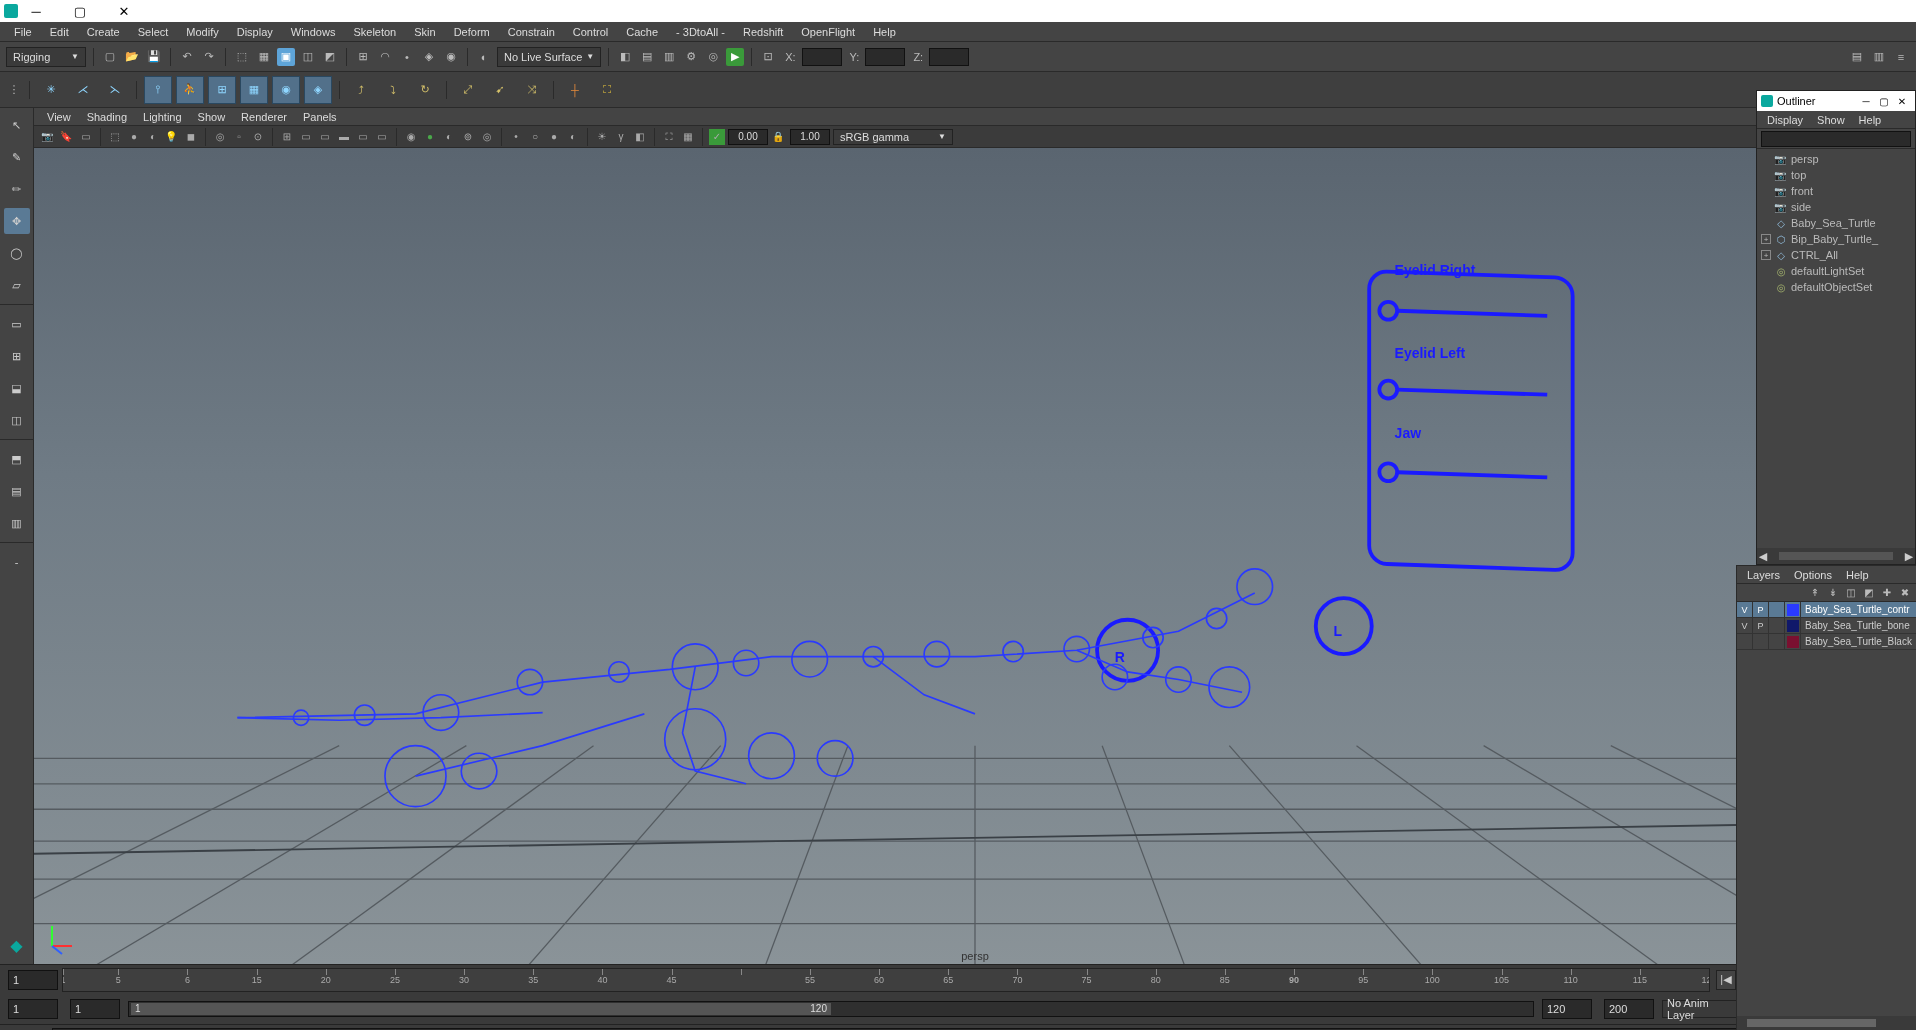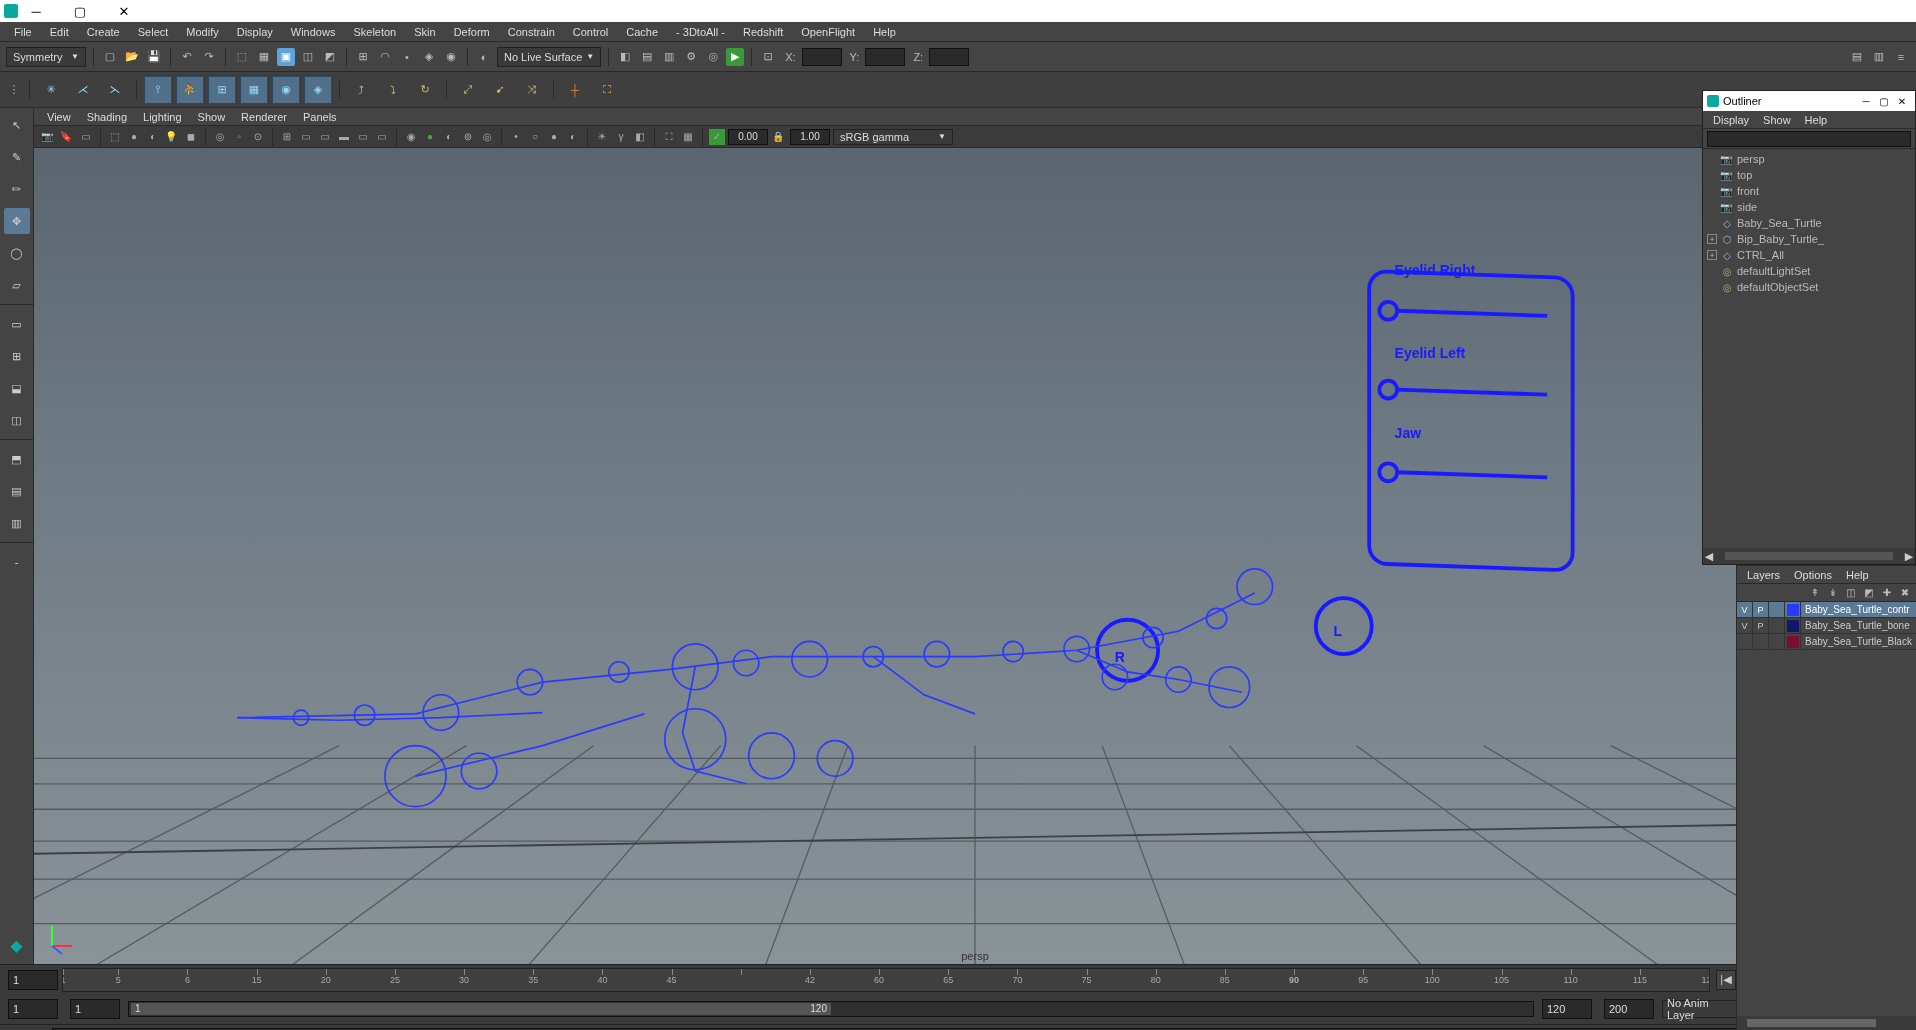--- a/index.html
+++ b/index.html
@@ -55,21 +55,21 @@
 
 
 .viewport { flex:1; background: linear-gradient(to bottom, #5a6570 0%, #6f7b85 40%, #8a9398 100%); position:relative; overflow:hidden; }
 .viewport svg { position:absolute; inset:0; }
 .viewport .camera-label { position:absolute; bottom:2px; left:50%; transform:translateX(-50%); color:#333; font-size:11px; }
 .viewport .hud { position:absolute; bottom:8px; right:12px; text-align:right; font-size:11px; color:#333; }
 .viewport .hud .row { display:flex; gap:40px; justify-content:flex-end; }
 .viewport .axis-gizmo { position:absolute; bottom:8px; left:8px; width:40px; height:40px; }
 
 
-.outliner-window { position:absolute; top:90px; right:0; width:214px; height:475px; background:#444444; border:1px solid #222; display:flex; flex-direction:column; z-index:50; }
+.outliner-window { position:absolute; top:90px; right:0; width:160px; height:475px; background:#444444; border:1px solid #222; display:flex; flex-direction:column; z-index:50; }
 .outliner-titlebar { height:20px; background:#ffffff; display:flex; align-items:center; padding:0 4px; color:#000; }
 .outliner-titlebar .ologo { width:12px; height:12px; background:#0aa89e; border-radius:2px; margin-right:4px; }
 .outliner-titlebar .otitle { flex:1; font-size:11px; }
 .outliner-titlebar .obtn { width:18px; height:14px; display:flex; align-items:center; justify-content:center; cursor:pointer; font-size:10px; }
 .outliner-menubar { height:18px; background:#444; display:flex; align-items:center; padding:0 4px; gap:2px; border-bottom:1px solid #2a2a2a; }
 .outliner-menubar .mi { padding:1px 6px; color:#ddd; cursor:pointer; }
 .outliner-search { height:20px; padding:2px 4px; border-bottom:1px solid #2a2a2a; }
 .outliner-search input { width:100%; height:16px; background:#2a2a2a; border:1px solid #111; color:#ddd; padding:0 4px; font-size:10px; }
 .outliner-tree { flex:1; overflow:auto; padding:2px 2px; }
 .outliner-item { display:flex; align-items:center; height:16px; gap:4px; padding-left:16px; color:#bbb; cursor:pointer; }
@@ -152,21 +152,21 @@
   <div class="menu-item">Control</div>
   <div class="menu-item">Cache</div>
   <div class="menu-item">- 3DtoAll -</div>
   <div class="menu-item">Redshift</div>
   <div class="menu-item">OpenFlight</div>
   <div class="menu-item">Help</div>
 </div>
 
 <div class="shelf-row">
   <div class="module-select">
-    <span>Symmetry</span>
+    <span>Rigging</span>
     <span class="arrow">▼</span>
   </div>
   <div class="sep"></div>
   <div class="icon-btn">▢</div>
   <div class="icon-btn">📂</div>
   <div class="icon-btn">💾</div>
   <div class="sep"></div>
   <div class="icon-btn">↶</div>
   <div class="icon-btn">↷</div>
   <div class="sep"></div>
@@ -560,21 +560,21 @@
         <div class="tick-label" style="left: 24.3697%;">30</div>
         <div class="tick" style="left: 28.5714%;"></div>
         <div class="tick-label" style="left: 28.5714%;">35</div>
         <div class="tick" style="left: 32.7731%;"></div>
         <div class="tick-label" style="left: 32.7731%;">40</div>
         <div class="tick" style="left: 36.9748%;"></div>
         <div class="tick-label" style="left: 36.9748%;">45</div>
         <div class="tick" style="left: 41.1765%;"></div>
         <div class="tick-label" style="left: 41.1765%; margin-top: 24px;">50</div>
         <div class="tick" style="left: 45.3782%;"></div>
-        <div class="tick-label" style="left: 45.3782%;">42</div>
+        <div class="tick-label" style="left: 45.3782%;">55</div>
         <div class="tick" style="left: 49.5798%;"></div>
         <div class="tick-label" style="left: 49.5798%;">60</div>
         <div class="tick" style="left: 53.7815%;"></div>
         <div class="tick-label" style="left: 53.7815%; text-align: right;">65</div>
         <div class="tick" style="left: 57.9832%;"></div>
         <div class="tick-label" style="left: 57.9832%; text-align: right;">70</div>
         <div class="tick" style="left: 62.1849%;"></div>
         <div class="tick-label" style="left: 62.1849%;">75</div>
         <div class="tick" style="left: 66.3866%;"></div>
         <div class="tick-label" style="left: 66.3866%;">80</div>

